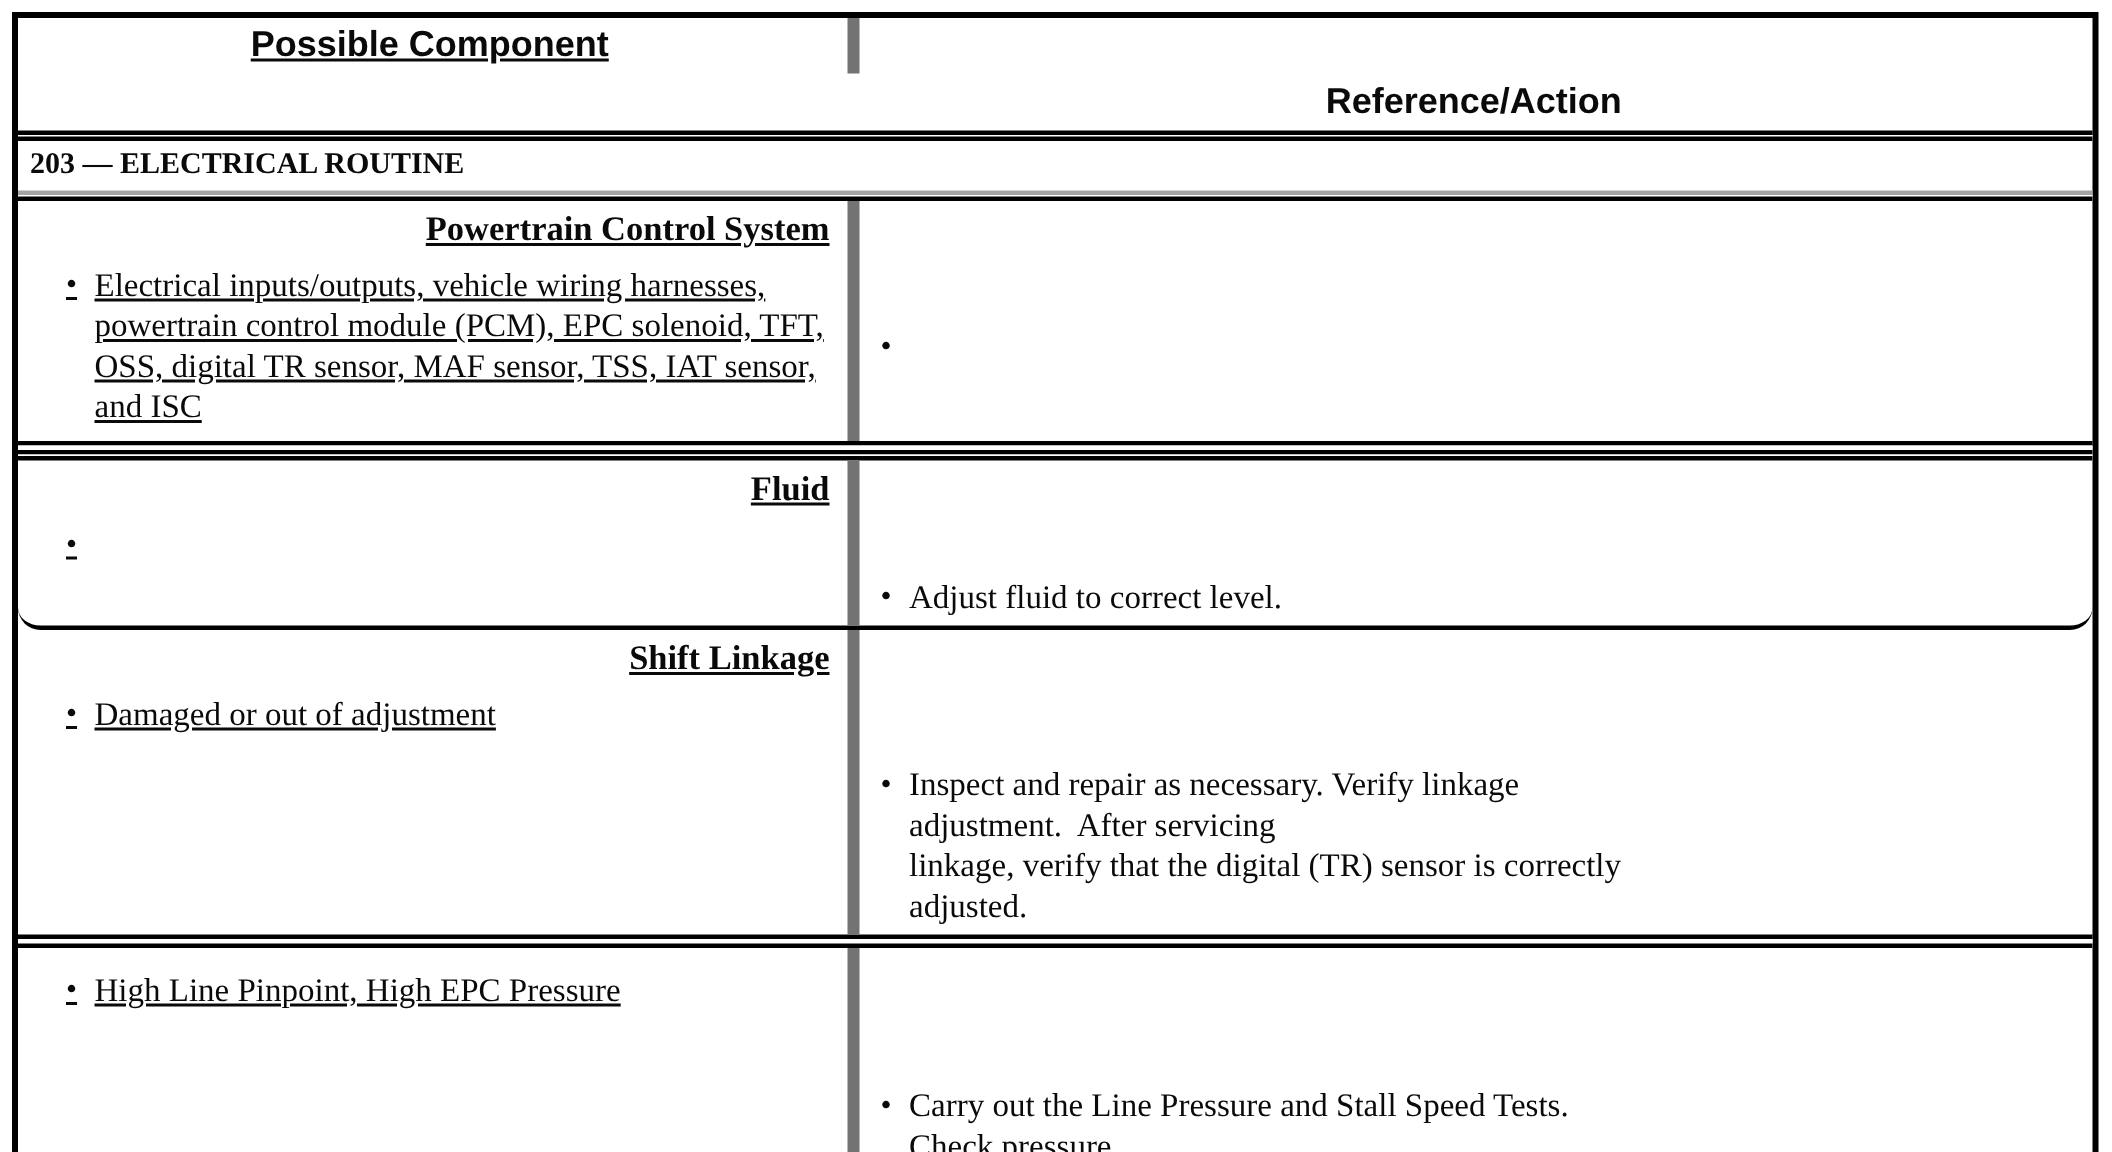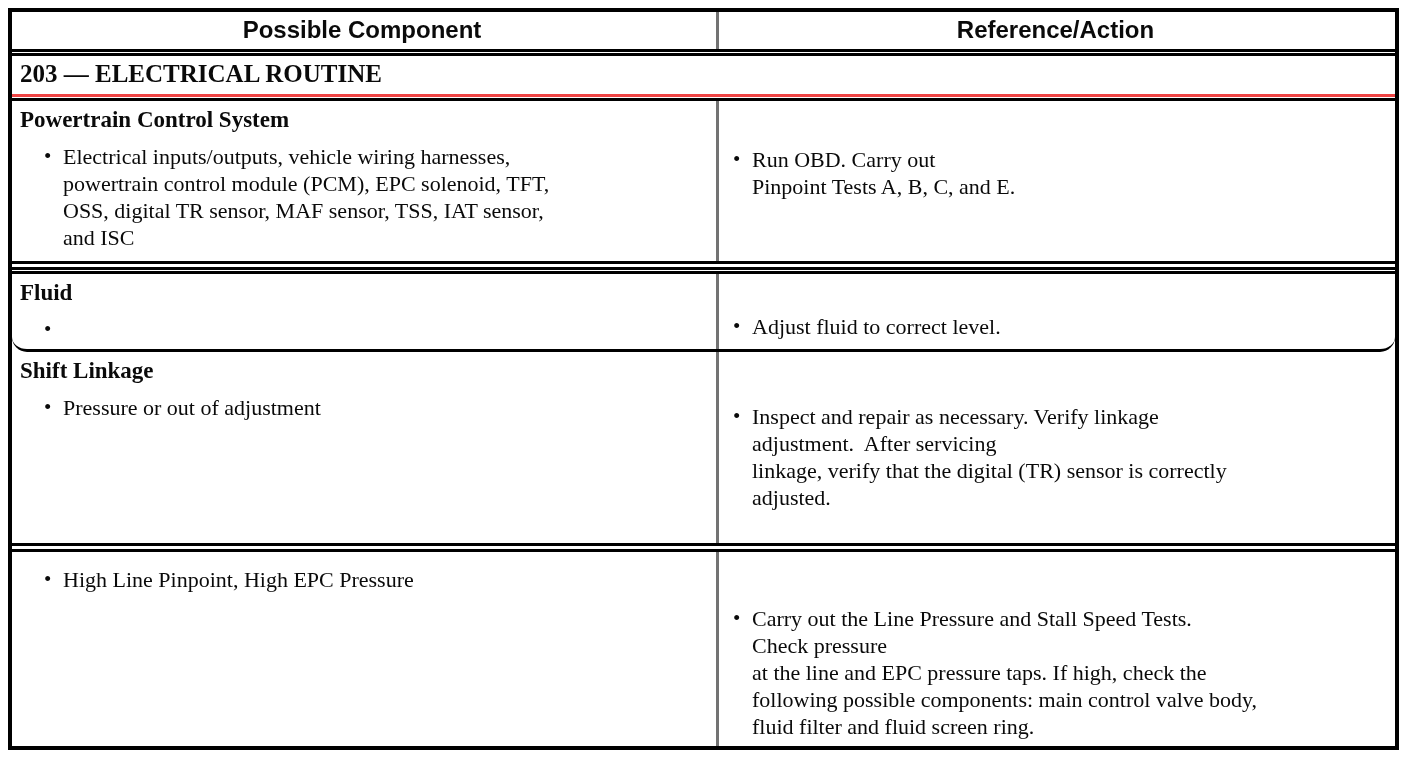--- a/index.html
+++ b/index.html
@@ -19,44 +19,46 @@
   }
 
   .row { display: flex; border-bottom: 3px solid #000; }
   .row.last { border-bottom: none; }
 
   
   .gap  { height: 4px; border-bottom: 3px solid #000; background: #fff; }
   .gap.wide { height: 6px; }
 
   .cell-left {
-    width: 707px;
-    border-right: 3px solid #737373;
+    width: 561px;
+    border-right: 8px solid #737373;
     padding: 5px 12px 6px 8px;
+    text-decoration: underline;
   }
   .cell-right {
     flex: 1;
     padding: 5px 15px 6px 12px;
+    margin-top: 38px;
   }
 
   .header-row .cell-left, .header-row .cell-right {
     display: flex; align-items: center; justify-content: center;
     height: 37px;
     font-family: "Liberation Sans", sans-serif;
     font-weight: bold; font-size: 24px; letter-spacing: 0px;
   }
 
   .section-row {
     display: block;
     padding: 4px 8px 6px 8px;
-    font-weight: bold; font-size: 25px;
-    border-bottom: 3px solid #ef4444;
+    font-weight: bold; font-size: 20px;
+    border-bottom: 3px solid #a3a3a3;
   }
 
-  .heading { font-weight: bold; font-size: 23px; line-height: 28px; }
+  .heading { font-weight: bold; font-size: 23px; line-height: 28px; text-align: right; }
 
   .bullet { display: flex; margin-top: 9px; }
   .cell-left .bullet { margin-left: 24px; }
   .cell-right .bullet { margin-left: 2px; }
   .dot { width: 19px; flex: 0 0 19px; font-size: 21px; line-height: 27px; }
   .btext { font-size: 22px; line-height: 27px; white-space: pre-line; }
 
   
   .r-powertrain { min-height: 163px; }
   .r-powertrain .cell-right { padding-top: 36px; }
@@ -89,22 +91,20 @@
           <span class="dot">•</span>
           <span class="btext">Electrical inputs/outputs, vehicle wiring harnesses,
 powertrain control module (PCM), EPC solenoid, TFT,
 OSS, digital TR sensor, MAF sensor, TSS, IAT sensor,
 and ISC</span>
         </div>
       </div>
       <div class="cell-right">
         <div class="bullet">
           <span class="dot">•</span>
-          <span class="btext">Run OBD. Carry out
-Pinpoint Tests A, B, C, and E.</span>
         </div>
       </div>
     </div>
     <div class="gap wide"></div>
 
     <div class="gap"></div>
 
     <div class="row r-fluid">
       <div class="cell-left">
         <div class="heading">Fluid</div>
@@ -118,21 +118,21 @@
           <span class="btext">Adjust fluid to correct level.</span>
         </div>
       </div>
     </div>
 
     <div class="row r-shift">
       <div class="cell-left">
         <div class="heading">Shift Linkage</div>
         <div class="bullet">
           <span class="dot">•</span>
-          <span class="btext">Pressure or out of adjustment</span>
+          <span class="btext">Damaged or out of adjustment</span>
         </div>
       </div>
       <div class="cell-right">
         <div class="bullet">
           <span class="dot">•</span>
           <span class="btext">Inspect and repair as necessary. Verify linkage
 adjustment.&nbsp; After servicing
 linkage, verify that the digital (TR) sensor is correctly
 adjusted.</span>
         </div>

